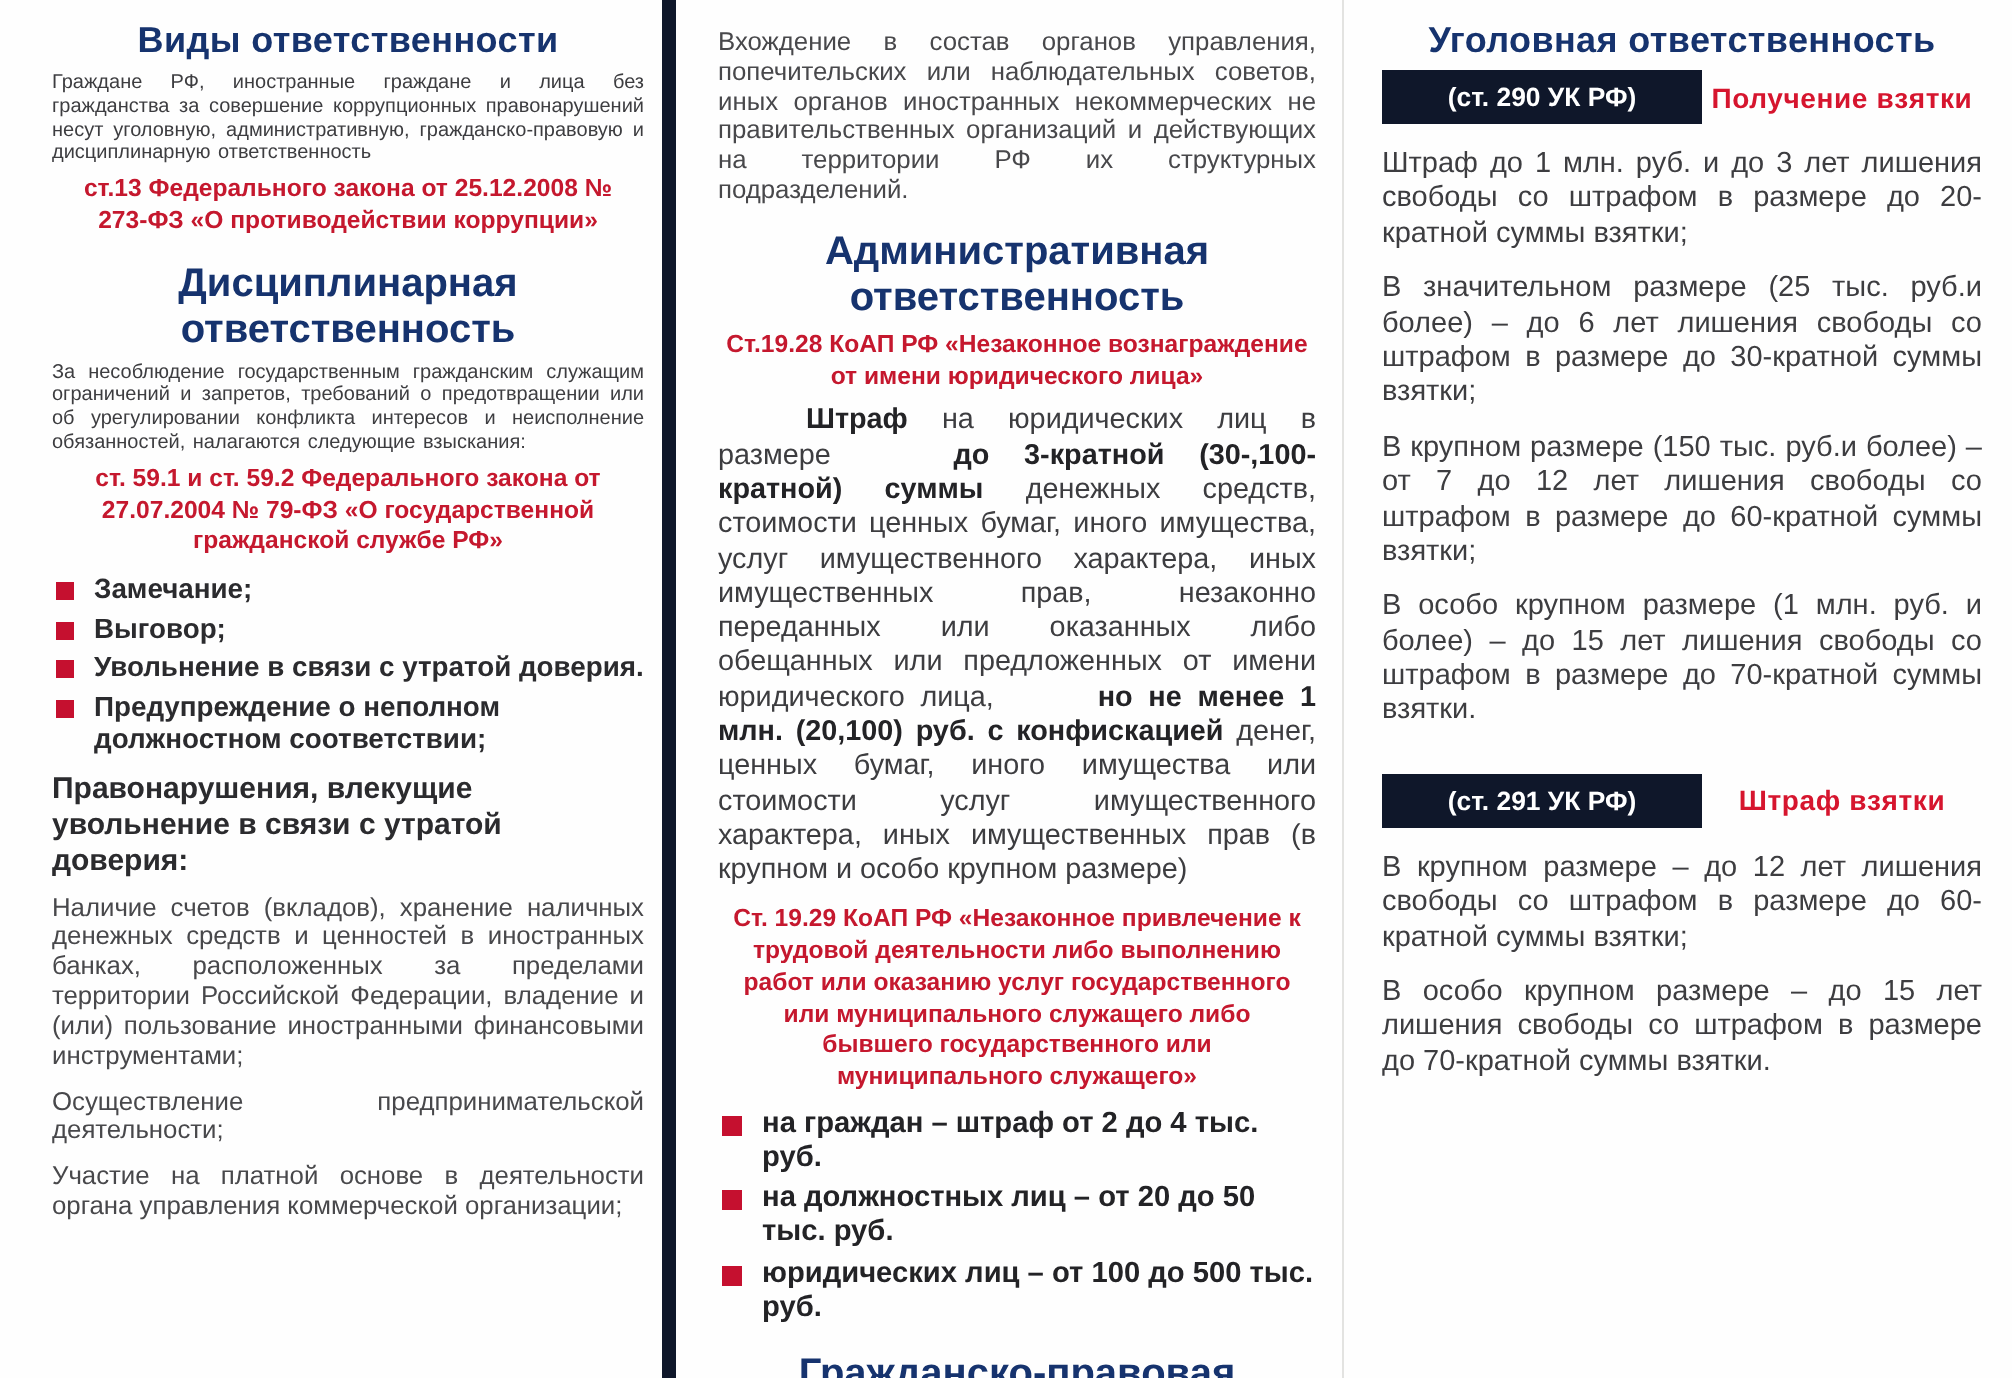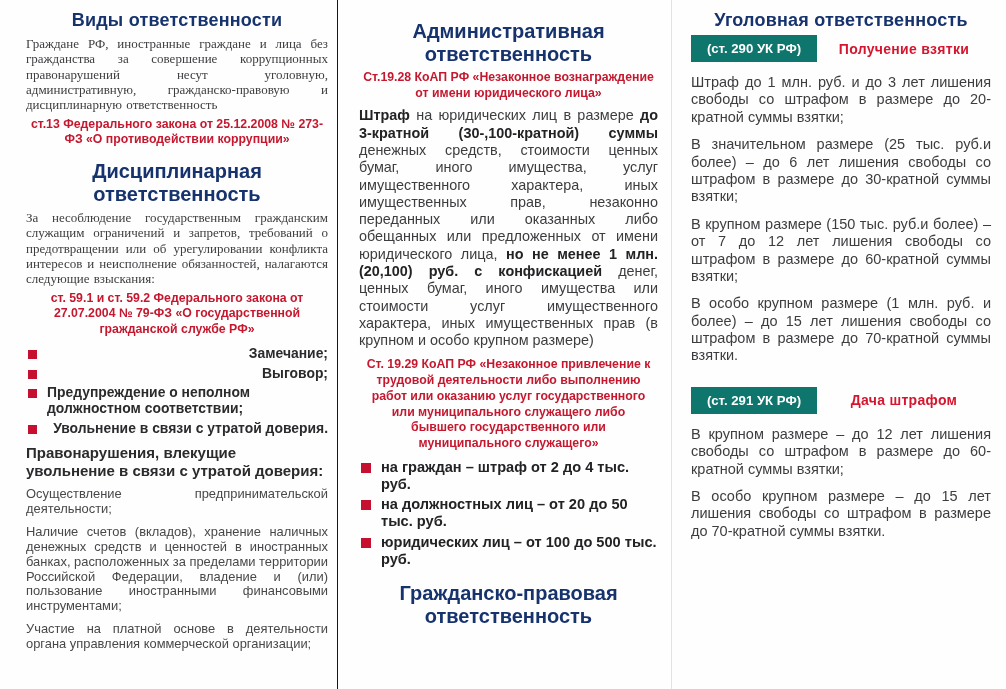--- a/index.html
+++ b/index.html
@@ -3,42 +3,42 @@
 <meta charset="utf-8">
 <style>
   html,body{margin:0;padding:0;background:#fbfbfa;}
   body{
     width:1006px;height:689px;overflow:hidden;
     font-family:"Liberation Sans","DejaVu Sans",sans-serif;
     -webkit-font-smoothing:antialiased;
   }
   .leaflet{display:flex;width:1006px;height:689px;background:#fefefe;}
   .col{box-sizing:border-box;overflow:hidden;height:689px;}
-  .col1{width:338px;padding:10px 9px 6px 26px;border-right:1px solid #0f172a;}
+  .col1{width:338px;padding:10px 9px 6px 26px;border-right:7px solid #0f172a;}
   .col2{width:334px;padding:14px 13px 6px 21px;border-right:1px solid #e3e3e1;}
   .col3{width:334px;padding:10px 15px 6px 19px;}
 
   .h1{font-size:18px;font-weight:bold;color:#16336e;text-align:center;margin:0 0 5px 0;letter-spacing:.2px;}
-  .para-lg{font-size:13px;line-height:1.18;color:#3d3d40;text-align:justify;margin:0 0 4px 0;word-spacing:1px;font-family:Liberation Serif, serif;}
+  .para-lg{font-size:10px;line-height:1.18;color:#3d3d40;text-align:justify;margin:0 0 4px 0;word-spacing:1px;}
   .cite{font-size:12.3px;font-weight:bold;color:#c5182e;text-align:center;line-height:1.28;margin:2px 4px 10px 4px;}
   .subh2{font-size:20px;font-weight:bold;color:#16336e;text-align:center;margin:10px 0 4px 0;}
   .list{margin:6px 0 6px 0;}
-  .li{display:flex;align-items:flex-start;margin:0 0 4px 0;justify-content:space-between;}
+  .li{display:flex;align-items:flex-start;margin:0 0 4px 0;}
   .sq{flex:0 0 auto;width:10px;height:10px;background:#c5102f;margin:4px 10px 0 2px;}
   .sq.small{width:9px;height:9px;margin-top:4px;}
   .li-text{font-size:13.9px;font-weight:bold;color:#2b2b2e;line-height:1.13;}
   .subh3{font-size:15px;font-weight:bold;color:#2b2b2e;text-align:left;line-height:1.2;margin:8px 0 7px 0;}
   .para-sm{font-size:12.9px;line-height:1.15;color:#48484b;text-align:justify;margin:0 0 8px 0;}
   .m-para{font-size:14.4px;line-height:1.2;color:#3d3d40;text-align:justify;margin:0 0 8px 0;}
-  .m-para b{color:#232326;}
+  .m-para b{color:#232326;margin-left:44px;}
   .m-li-text{font-size:14.6px;font-weight:bold;color:#232326;line-height:1.15;}
   .r-para{font-size:14.5px;line-height:1.2;color:#3d3d40;text-align:justify;margin:0 0 10px 0;}
   .badge-row{display:flex;align-items:center;margin:4px 0 12px 0;}
-  .badge{background:#0f766e;color:#ffffff;font-weight:bold;font-size:13.2px;
-         padding:6px 0;width:126px;text-align:center;flex:0 0 auto;}
+  .badge{background:#0f172a;color:#ffffff;font-weight:bold;font-size:13.2px;
+         padding:6px 17px;width:126px;text-align:center;flex:0 0 auto;}
   .badge-label{flex:1;text-align:center;color:#d6152e;font-weight:bold;font-size:14px;letter-spacing:.3px;}
   .gap8{height:8px;}
 </style>
 </head>
 <body>
 
 <div class="leaflet">
 
   <div class="col col1">
     <div class="h1">Виды ответственности</div>
@@ -53,36 +53,37 @@
       <div class="li">
         <span class="sq small"></span>
         <span class="li-text">Замечание;</span>
       </div>
       <div class="li">
         <span class="sq small"></span>
         <span class="li-text">Выговор;</span>
       </div>
       <div class="li">
         <span class="sq small"></span>
-        <span class="li-text">Предупреждение о неполном должностном соответствии;</span>
+        <span class="li-text">Увольнение в связи с утратой доверия.</span>
       </div>
       <div class="li">
         <span class="sq small"></span>
-        <span class="li-text">Увольнение в связи с утратой доверия.</span>
+        <span class="li-text">Предупреждение о неполном должностном соответствии;</span>
       </div>
     </div>
 
     <div class="subh3">Правонарушения, влекущие увольнение в связи с утратой доверия:</div>
+    <p class="para-sm">Наличие счетов (вкладов), хранение наличных денежных средств и ценностей в иностранных банках, расположенных за пределами территории Российской Федерации, владение и (или) пользование иностранными финансовыми инструментами;</p>
     <p class="para-sm">Осуществление предпринимательской деятельности;</p>
-    <p class="para-sm">Наличие счетов (вкладов), хранение наличных денежных средств и ценностей в иностранных банках, расположенных за пределами территории Российской Федерации, владение и (или) пользование иностранными финансовыми инструментами;</p>
     <p class="para-sm">Участие на платной основе в деятельности органа управления коммерческой организации;</p>
 
   </div>
 
   <div class="col col2">
+    <p class="para-sm" style="margin-bottom:12px;">Вхождение в состав органов управления, попечительских или наблюдательных советов, иных органов иностранных некоммерческих не правительственных организаций и действующих на территории РФ их структурных подразделений.</p>
 
     <div class="subh2" style="margin-top:6px;">Административная ответственность</div>
     <div class="cite" style="margin-bottom:6px;">Ст.19.28 КоАП РФ «Незаконное вознаграждение от имени юридического лица»</div>
 
     <p class="m-para"><b>Штраф</b><span> на юридических лиц в размере </span><b>до 3-кратной (30-,100-кратной) суммы</b><span> денежных средств, стоимости ценных бумаг, иного имущества, услуг имущественного характера, иных имущественных прав, незаконно переданных или оказанных либо обещанных или предложенных от имени юридического лица, </span><b>но не менее 1 млн. (20,100) руб. с конфискацией</b><span> денег, ценных бумаг, иного имущества или стоимости услуг имущественного характера, иных имущественных прав (в крупном и особо крупном размере)</span></p>
 
     <div class="cite" style="margin-top:8px;margin-bottom:7px;">Ст. 19.29 КоАП РФ «Незаконное привлечение к трудовой деятельности либо выполнению работ или оказанию услуг государственного или муниципального служащего либо бывшего государственного или муниципального служащего»</div>
 
     <div class="list">
       <div class="li">
@@ -112,20 +113,20 @@
     </div>
 
     <p class="r-para">Штраф до 1 млн. руб. и до 3 лет лишения свободы со штрафом в размере до 20-кратной суммы взятки;</p>
     <p class="r-para">В значительном размере (25 тыс. руб.и более) – до 6 лет лишения свободы со штрафом в размере до 30-кратной суммы взятки;</p>
     <p class="r-para">В крупном размере (150 тыс. руб.и более) – от 7 до 12 лет лишения свободы со штрафом в размере до 60-кратной суммы взятки;</p>
     <p class="r-para">В особо крупном размере (1 млн. руб. и более) – до 15 лет лишения свободы со штрафом в размере до 70-кратной суммы взятки.</p>
 
     <div class="gap8"></div>
     <div class="badge-row">
       <div class="badge">(ст. 291 УК РФ)</div>
-      <div class="badge-label">Дача штрафом</div>
+      <div class="badge-label">Штраф взятки</div>
     </div>
 
     <p class="r-para">В крупном размере – до 12 лет лишения свободы со штрафом в размере до 60-кратной суммы взятки;</p>
     <p class="r-para">В особо крупном размере – до 15 лет лишения свободы со штрафом в размере до 70-кратной суммы взятки.</p>
   </div>
 
 </div>
 
 </body></html>

